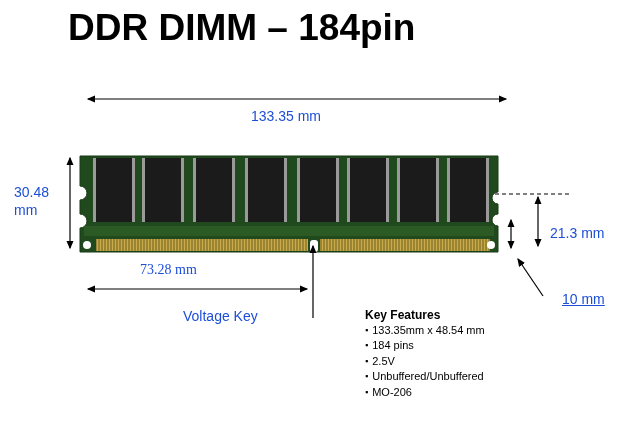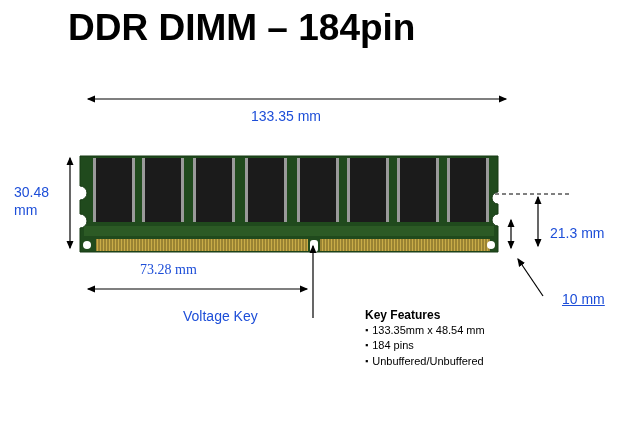--- a/index.html
+++ b/index.html
@@ -101,14 +101,16 @@
 </div>
 <div class="abs dim-label" style="left:140px; top:262px;font-family:Liberation Serif, serif;">73.28 mm</div>
 <div class="abs dim-label" style="left:183px; top:308px;">Voltage Key</div>
 <div class="abs dim-label" style="left:550px; top:225px;">21.3 mm</div>
 <div class="abs dim-label" style="left:562px; top:291px;text-decoration:underline;">10 mm</div>
 
 <div class="abs features">
   <div class="fhead">Key Features</div>
   <div class="item">133.35mm x 48.54 mm</div>
   <div class="item">184 pins</div>
+  <div class="item">2.5V</div>
   <div class="item">Unbuffered/Unbuffered</div>
+  <div class="item">MO-206</div>
 </div>
 
 </body></html>

